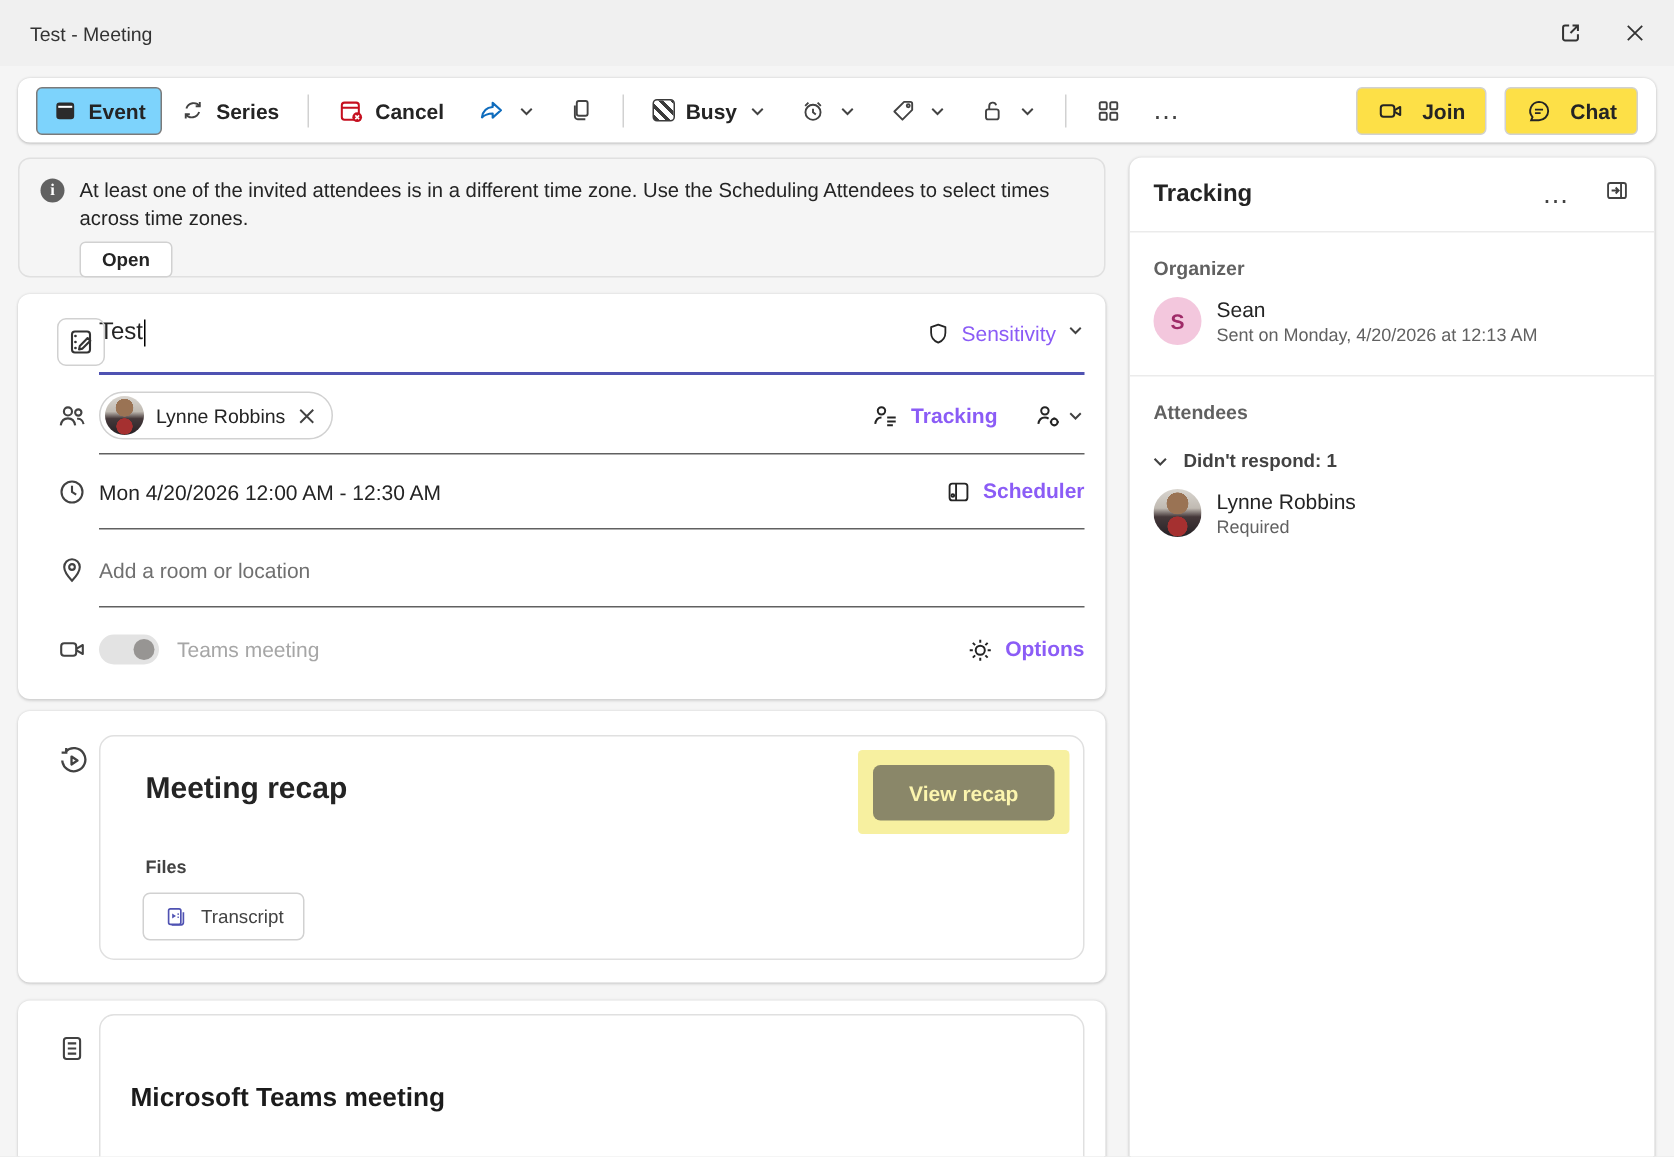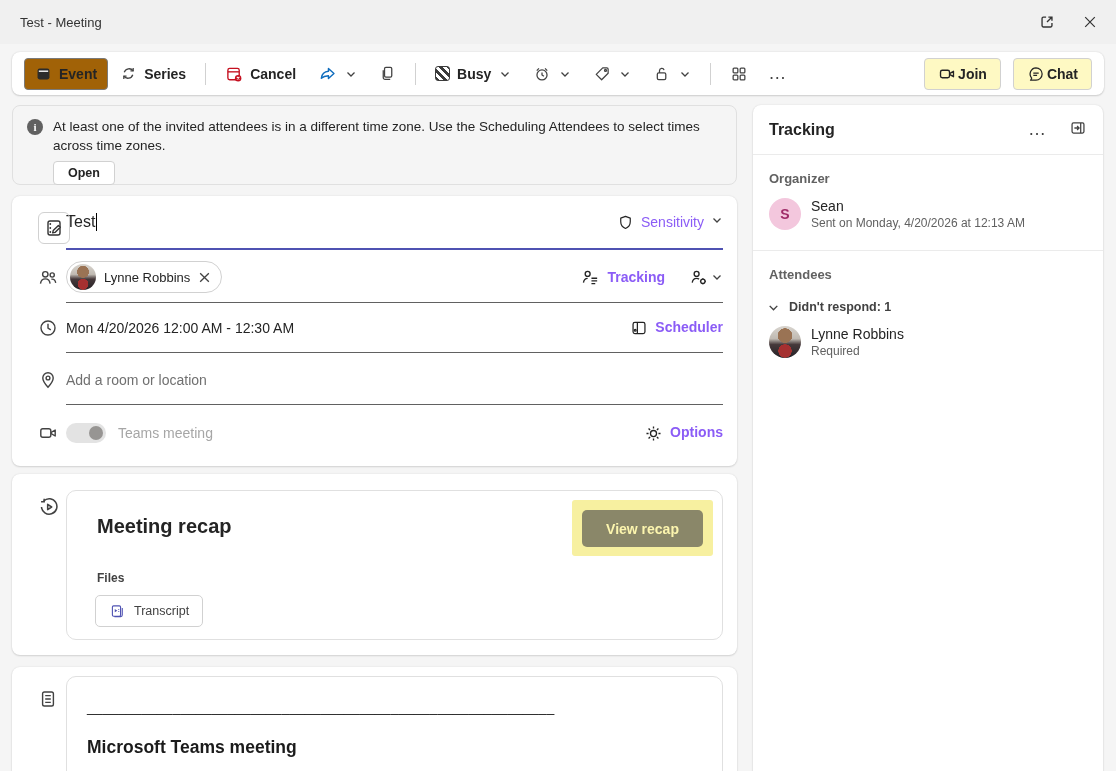--- a/index.html
+++ b/index.html
@@ -12,29 +12,29 @@
   .titlebar .wtitle { margin-left:20px; font-size:13px; color:#333; }
   .titlebar .wicons { margin-left:auto; display:flex; align-items:center; gap:26px; margin-right:18px; }
   .wicons svg { display:block; }
 
   
   .toolbar { position:absolute; left:12px; top:52px; width:1092px; height:43px; background:#fff; border-radius:8px;
              box-shadow:0 0 2px rgba(0,0,0,.12), 0 1px 2px rgba(0,0,0,.14);
              display:flex; align-items:center; padding:0 12px; gap:2px; }
   .tbtn { display:flex; align-items:center; gap:7px; height:32px; padding:0 10px; border-radius:4px; background:transparent;
           border:none; font-size:14px; font-weight:600; color:#242424; cursor:pointer; white-space:nowrap; }
-  .tbtn.selected { border:1px solid #7a7a7a; background:#a16207; }
+  .tbtn.selected { border:1px solid #7a7a7a; background:#7dd3fc; }
   .tdivider { width:1px; height:22px; background:#d1d1d1; margin:0 7px; }
   .chev { margin-left:1px; }
   .busy-swatch { width:15px; height:15px; border:1.6px solid #3b3b3b; border-radius:3px;
                  background:repeating-linear-gradient(45deg,#3b3b3b 0 2.5px,#ffffff 2.5px 5.5px); }
   .ellipsis { font-size:18px; letter-spacing:1px; color:#424242; padding:0 8px; cursor:pointer; }
   .tspacer { flex:1; }
-  .obtn { display:flex; align-items:center; gap:2px; height:32px; padding:0 13px; border:1px solid #d1d1d1; border-radius:4px;
-          background:#fef9c3; font-size:14px; font-weight:600; color:#242424; cursor:pointer; }
+  .obtn { display:flex; align-items:center; gap:12px; height:32px; padding:0 13px; border:1px solid #d1d1d1; border-radius:4px;
+          background:#fde047; font-size:14px; font-weight:600; color:#242424; cursor:pointer; }
   .obtn + .obtn { margin-left:10px; }
 
   
   .banner { position:absolute; left:12px; top:105px; width:725px; height:80px; background:#f5f5f5; border:1px solid #e0e0e0;
             border-radius:8px; padding:11px 16px 0 14px; }
   .banner-row { display:flex; gap:10px; }
   .info-dot { width:16px; height:16px; min-width:16px; border-radius:50%; background:#616161; color:#fff; font-size:11px; font-weight:700;
               display:flex; align-items:center; justify-content:center; margin-top:2px; font-family:"Liberation Serif", serif; }
   .banner-text { font-size:13.5px; line-height:19px; color:#242424; }
   .open-btn { margin:6px 0 0 26px; height:24px; padding:0 14px; background:#fff; border:1px solid #d1d1d1; border-radius:4px;
@@ -403,21 +403,20 @@
   </div>
 
   <div class="card body">
     <span class="section-icon">
       <svg width="20" height="20" viewBox="0 0 20 20" fill="none" stroke="#424242" stroke-width="1.4">
         <rect x="4.6" y="3" width="10.8" height="14" rx="1.8"></rect>
         <path d="M7.2 6.6h5.6M7.2 10h5.6M7.2 13.4h5.6"></path>
       </svg>
     </span>
     <div class="inner-card">
-      <div class="sep-line" style="padding-left:10px;">____________________________________________________________</div>
       <div class="body-heading" style="padding-left:10px;">Microsoft Teams meeting</div>
     </div>
   </div>
 
   <div class="panel">
     <div class="panel-header">
       <span class="panel-title">Tracking</span>
       <span class="panel-hicons">
         <span class="ellipsis" style="padding:0;">…</span>
         <span>

